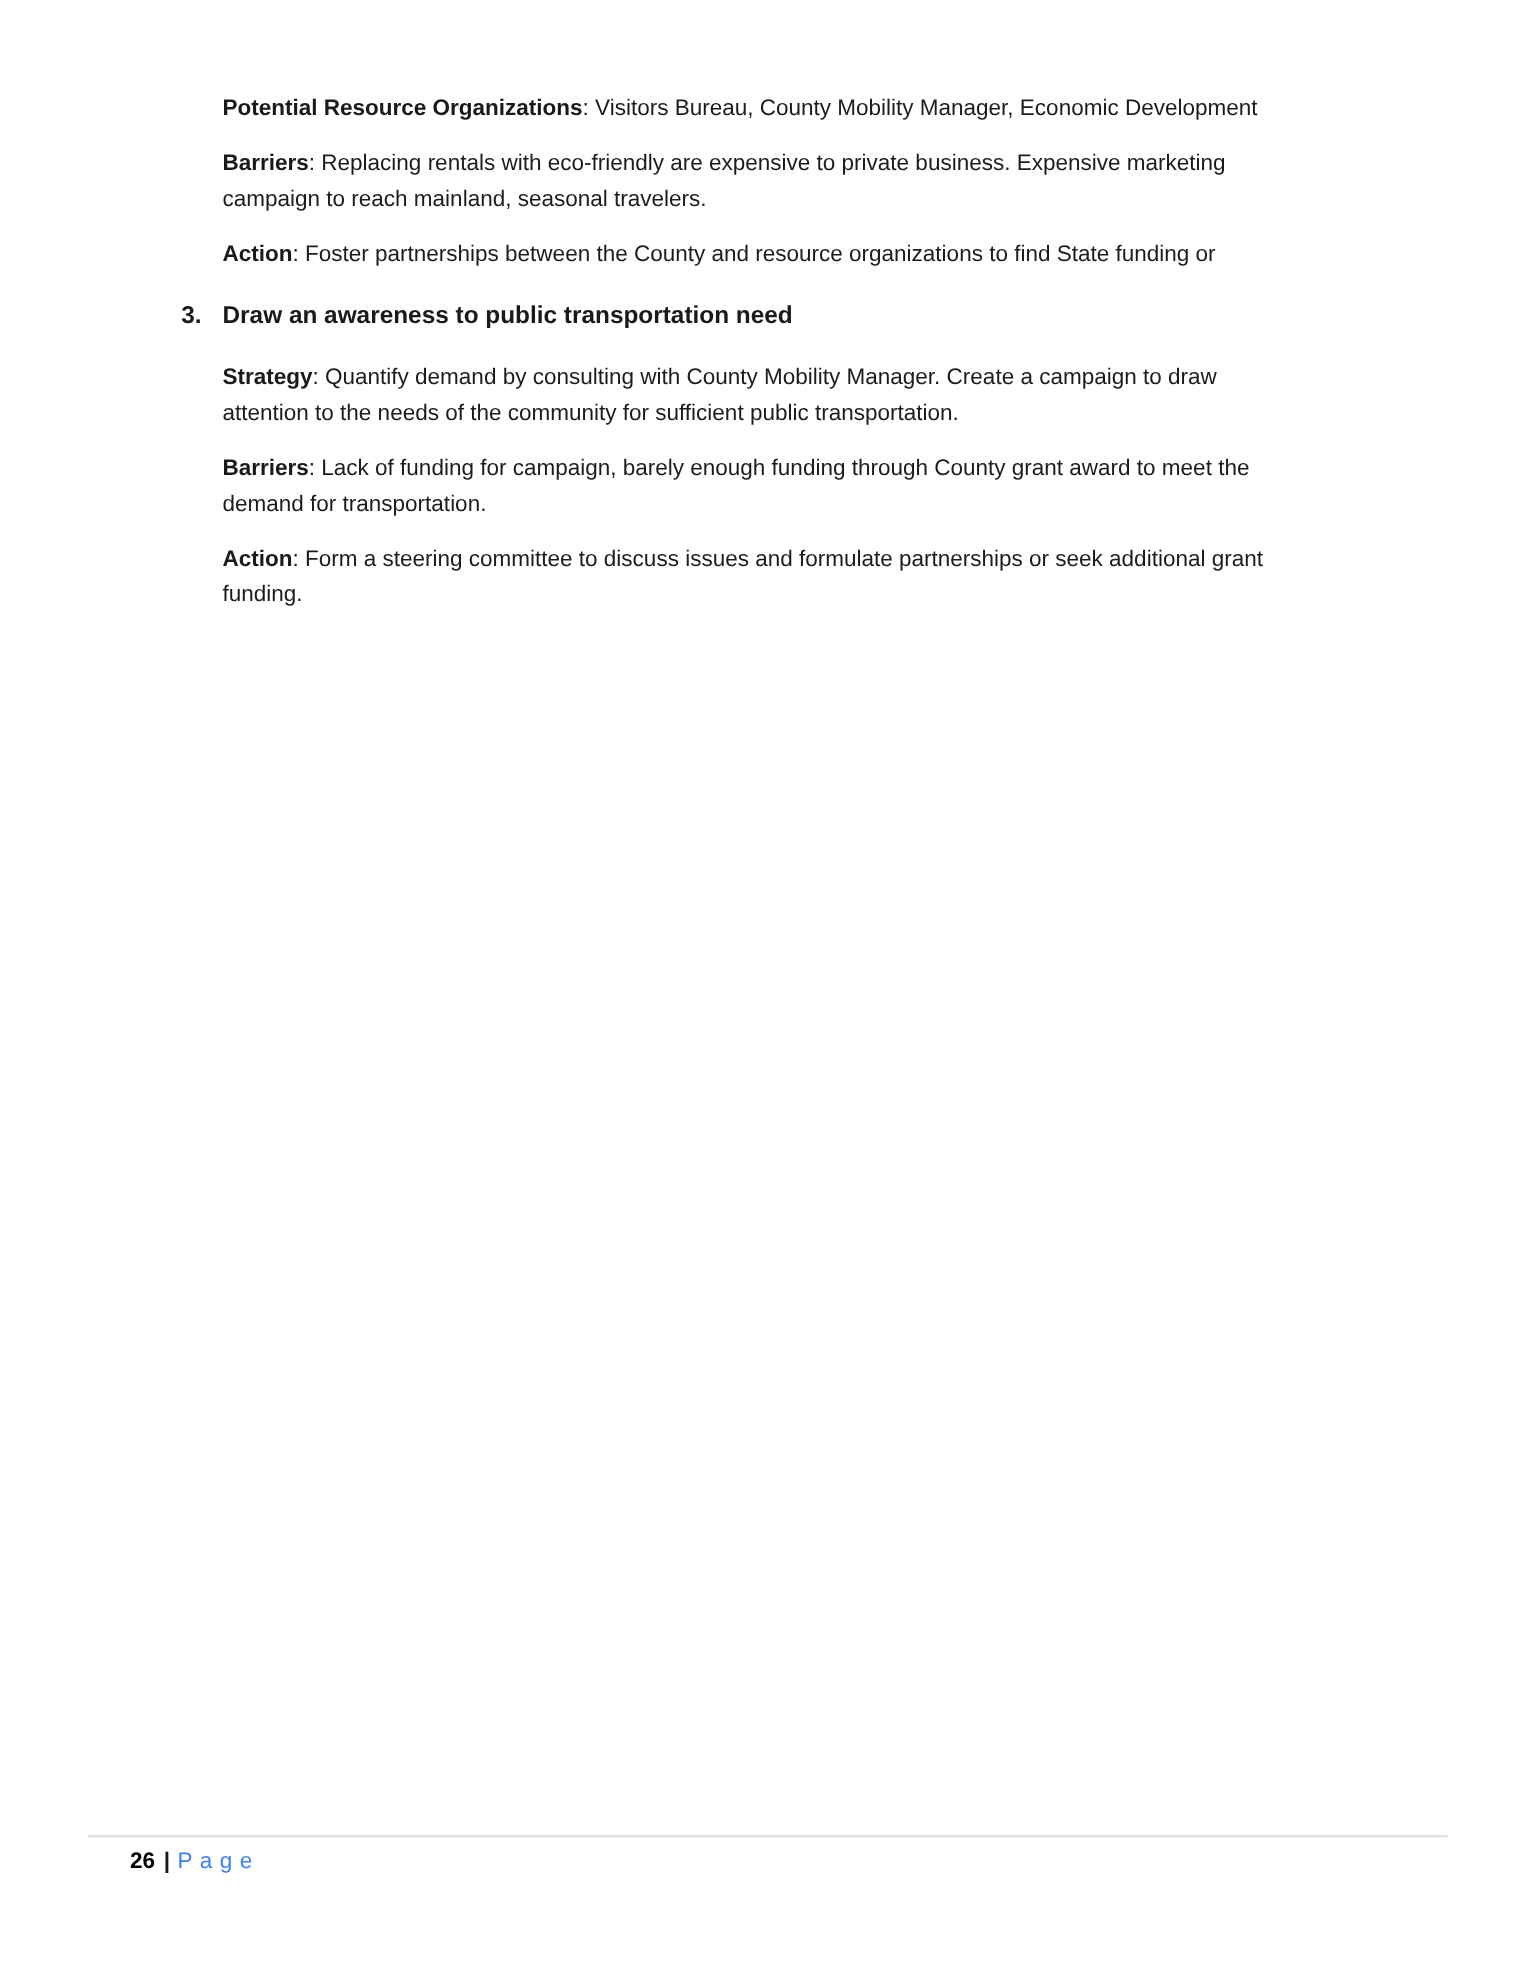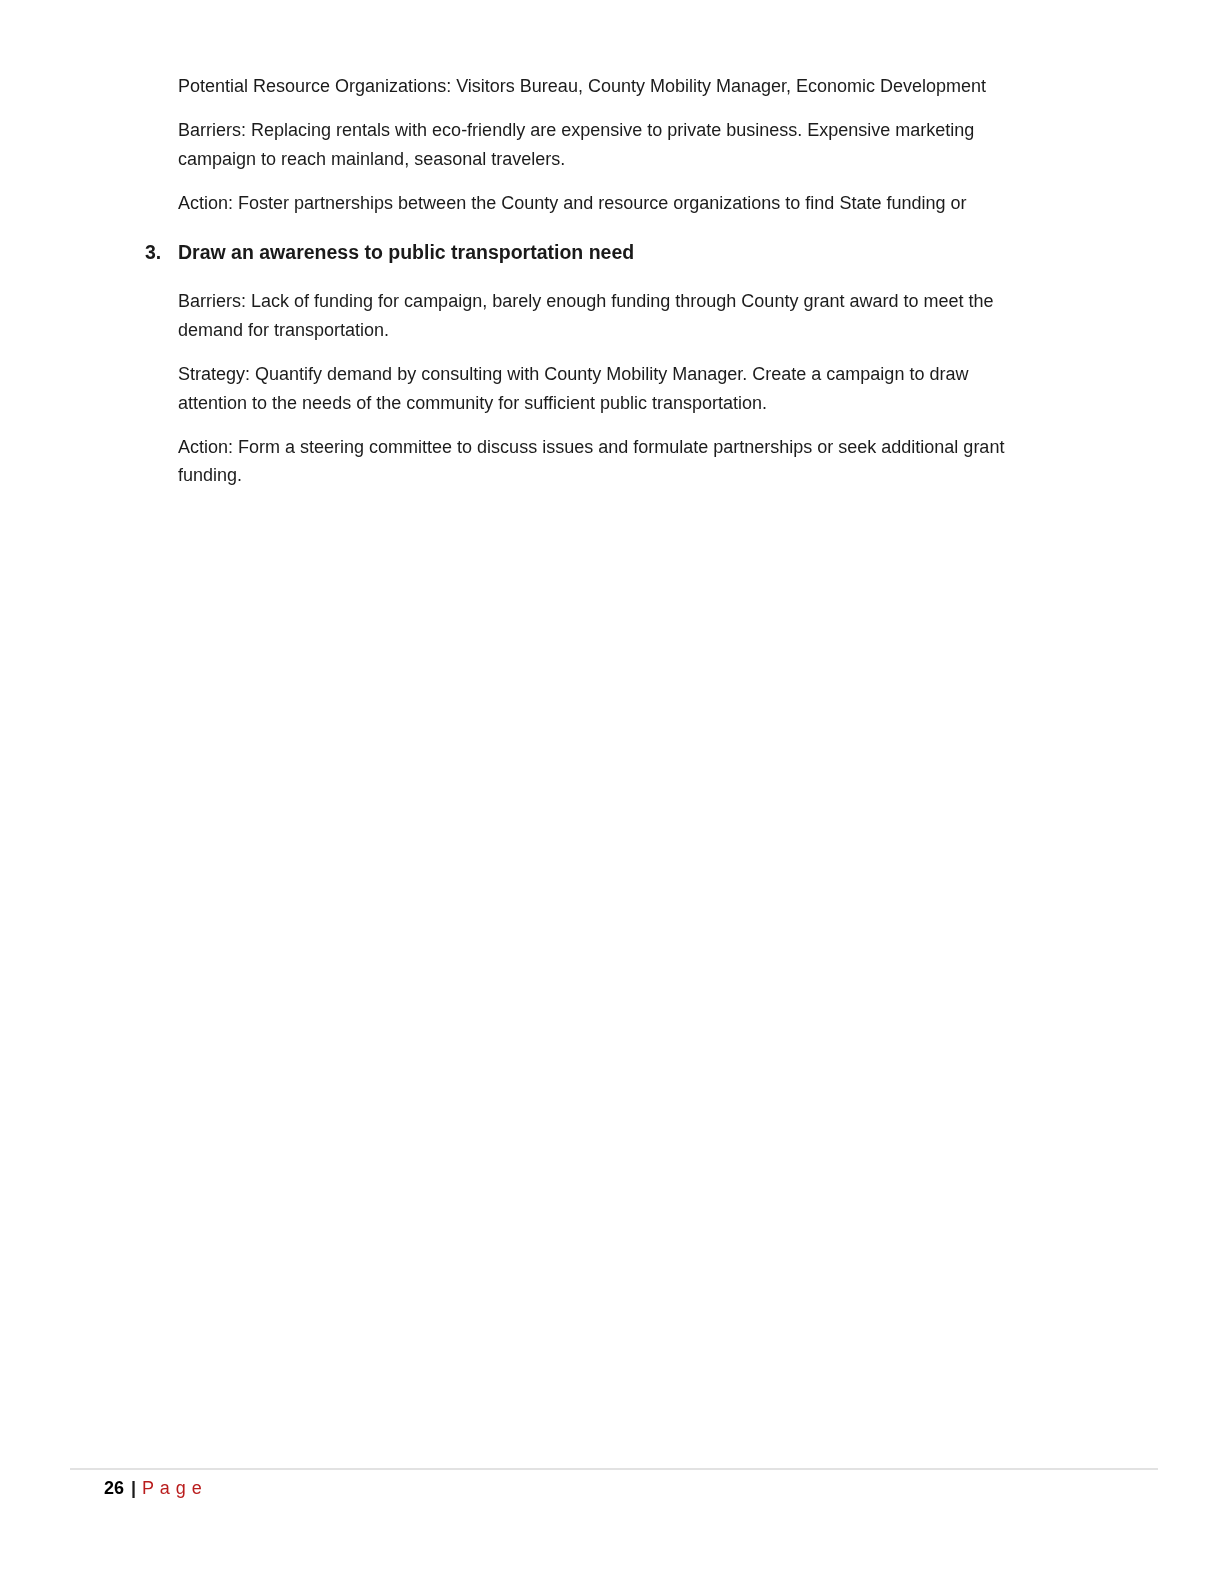--- a/index.html
+++ b/index.html
@@ -27,21 +27,21 @@
     top: 72px;
     width: 980px;
     font-size: 18px;
     line-height: 28.7px;
     color: #1c1c1c;
   }
   .content p {
     margin: 0 0 15.3px 0;
   }
   .content p b, .content p strong {
-    font-weight: normal;
+    font-weight: bold;
     color: #1a1a1a;
   }
   .num-heading {
     position: relative;
     font-weight: bold;
     font-size: 19.5px;
     line-height: 28.7px;
     margin: 21px 0 20px 0;
     color: #1a1a1a;
   }
@@ -70,21 +70,21 @@
     font-weight: bold;
     color: #000000;
     margin-left: 32px;
   }
   .footer .separator {
     font-weight: bold;
     color: #1a1a1a;
     padding: 0 6px 0 7px;
   }
   .footer .page-label {
-    color: #b91c1c;
+    color: #3b82f6;
     letter-spacing: 0.5px;
   }
 </style>
 </head>
 <body>
 
 <div class="page">
 
   <div class="content">
 
@@ -94,23 +94,23 @@
     <p><strong>Barriers</strong><span>: Replacing rentals with eco-friendly are expensive to private business. Expensive marketing</span><br><span>campaign to reach mainland, seasonal travelers.</span></p>
 
     <p><strong>Action</strong><span>: Foster partnerships between the County and resource organizations to find State funding or</span><br></p>
 
     <div class="num-heading">
       <span class="number">3.</span>
       <span>Draw an awareness to public transportation need</span>
     </div>
 
 
+    <p><strong>Strategy</strong><span>: Quantify demand by consulting with County Mobility Manager. Create a campaign to draw</span><br><span>attention to the needs of the community for sufficient public transportation.</span></p>
+
     <p><strong>Barriers</strong><span>: Lack of funding for campaign, barely enough funding through County grant award to meet the</span><br><span>demand for transportation.</span></p>
-
-    <p><strong>Strategy</strong><span>: Quantify demand by consulting with County Mobility Manager. Create a campaign to draw</span><br><span>attention to the needs of the community for sufficient public transportation.</span></p>
 
     <p><strong>Action</strong><span>: Form a steering committee to discuss issues and formulate partnerships or seek additional grant</span><br><span>funding.</span></p>
 
   </div>
 
   <div class="footer-rule"></div>
 
   <div class="footer"><span class="page-num">26</span><span class="separator">|</span><span class="page-label">P a g e</span></div>
 
 </div>

